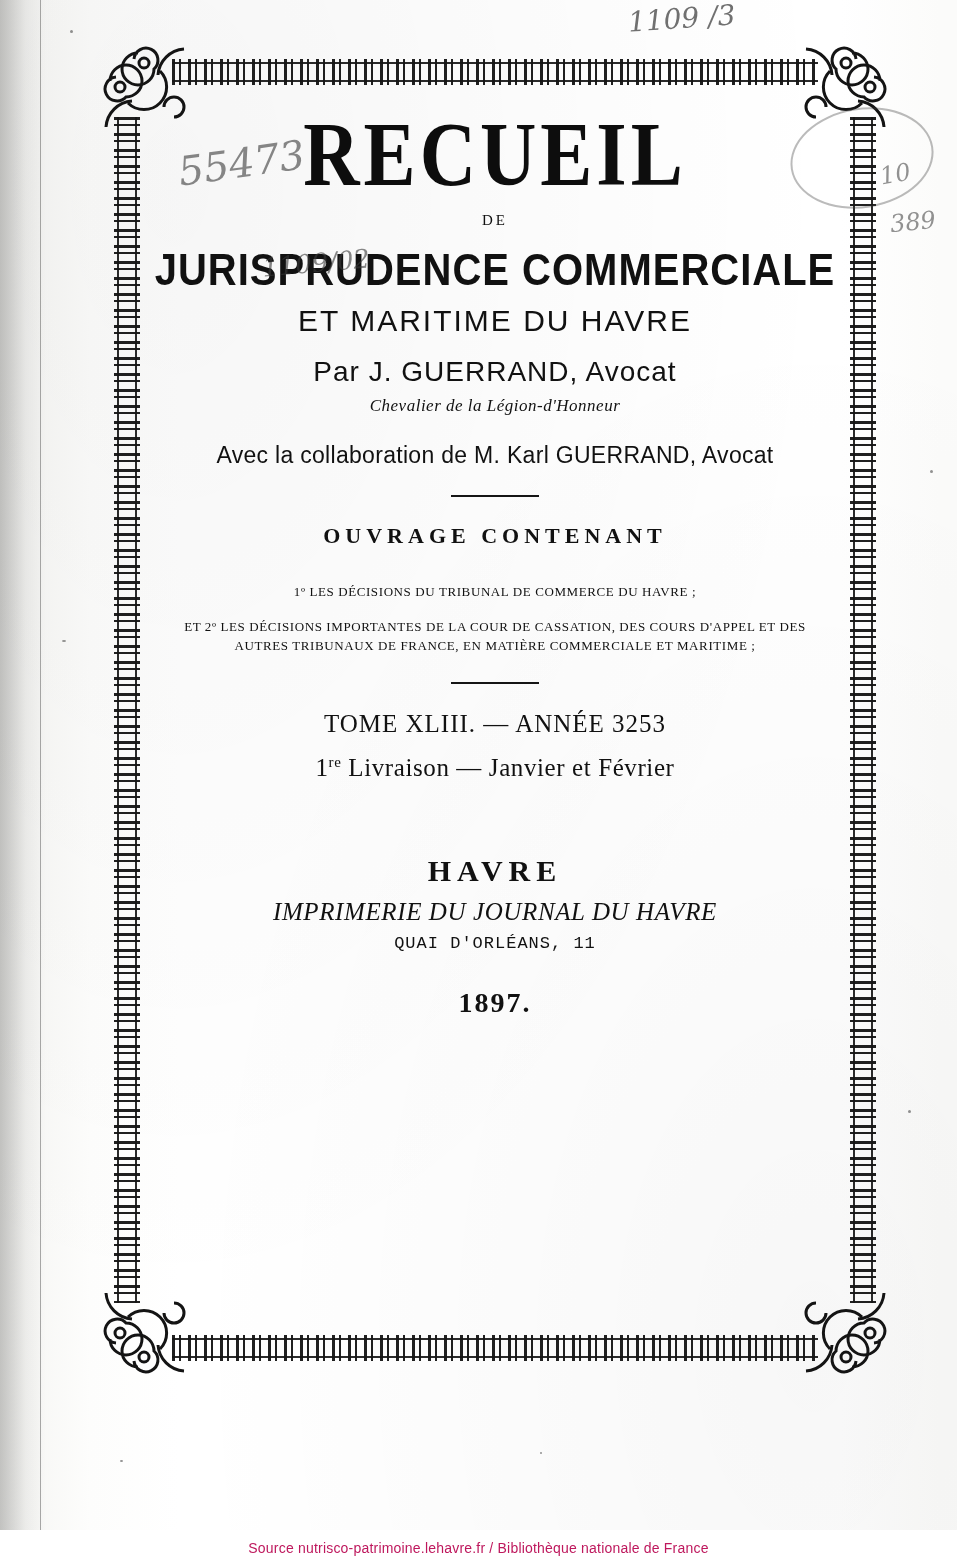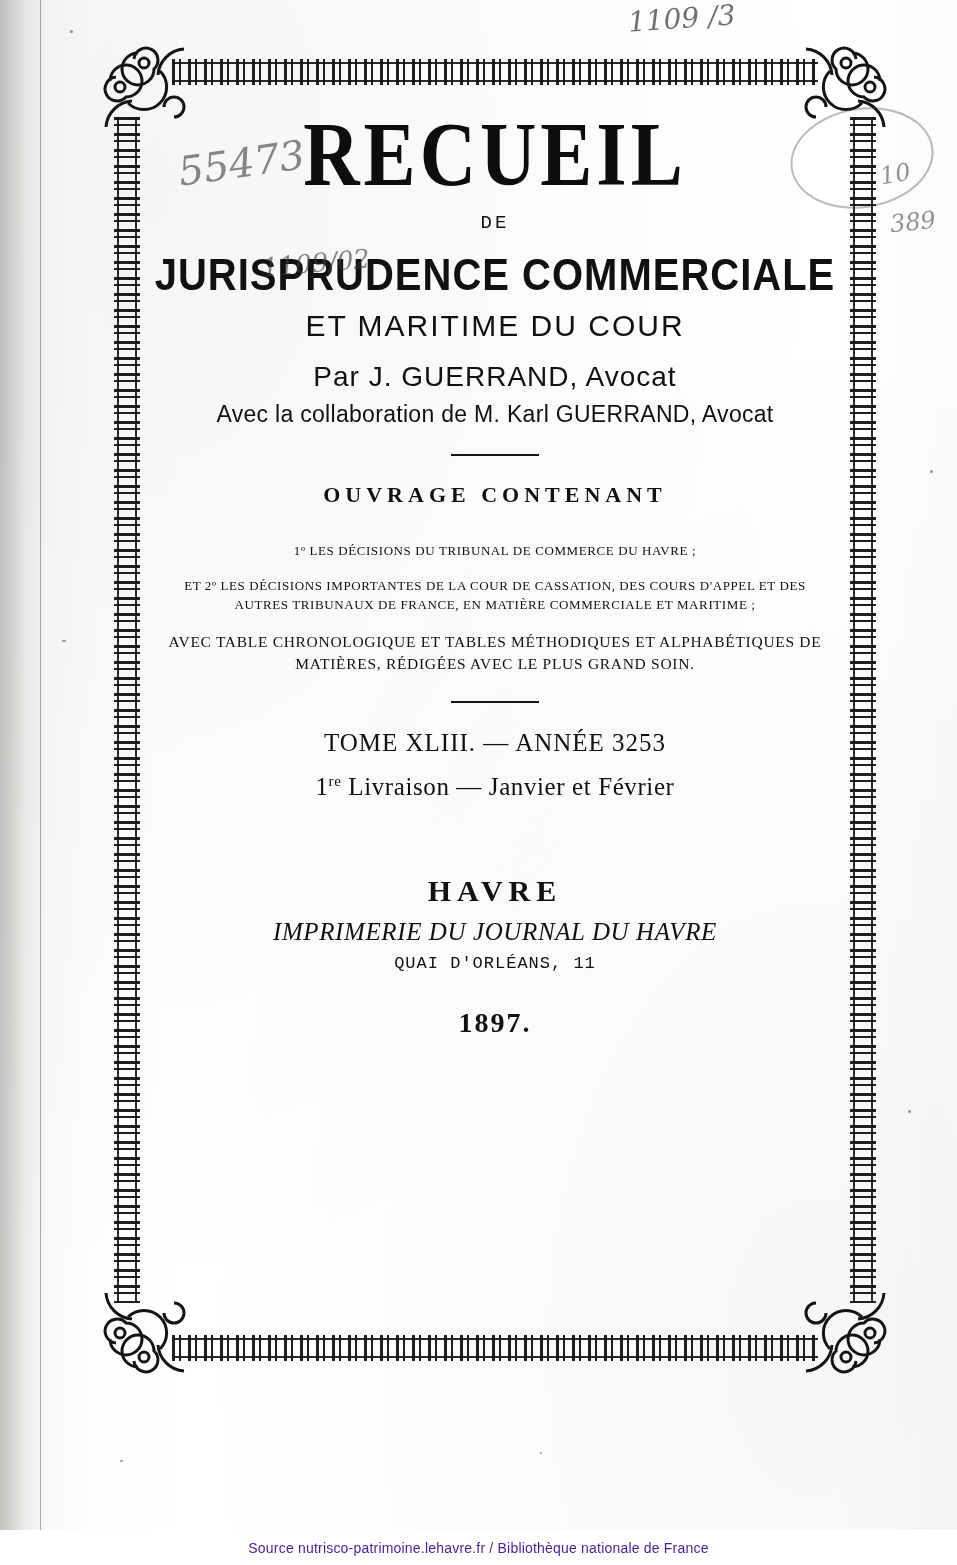--- a/index.html
+++ b/index.html
@@ -107,24 +107,24 @@
     font-weight: bold;
     font-size: 78px;
     letter-spacing: 4px;
     line-height: 1.0;
     margin: 0 0 14px 0;
     color: #0d0d0d;
     transform: scaleY(1.18);
     transform-origin: center top;
   }
   #title-de {
-    font-size: 19px;
+    font-size: 15px;
     letter-spacing: 3px;
     margin: 26px 0 16px 0;
-    font-family: Liberation Mono, monospace;
+    font-family: Liberation Serif, serif;
   }
   #title-sub1 {
     font-family: "Liberation Sans", sans-serif;
     font-weight: bold;
     font-size: 40px;
     letter-spacing: 1px;
     margin: 0 0 12px 0;
     transform: scaleY(1.12);
     transform-origin: center top;
   }
@@ -290,21 +290,21 @@
     width: 957px;
     height: 35px;
     background: #ffffff;
     display: flex;
     align-items: center;
     justify-content: center;
   }
   #source-text {
     font-family: "Liberation Sans", sans-serif;
     font-size: 14px;
-    color: #4c1d95;
+    color: #be185d;
     letter-spacing: 0.2px;
   }
 </style>
 </head>
 <body>
 
 <div id="scan-page">
 
   <div id="left-gutter"></div>
   <div id="gutter-line"></div>
@@ -362,30 +362,30 @@
         <circle cx="46" cy="22" r="5"></circle>
         <path d="M66 66 a10 10 0 1 1 10 10"></path>
       </g>
     </svg>
   </div>
 
   <div id="content">
     <div id="title-main">RECUEIL</div>
     <div id="title-de">DE</div>
     <div id="title-sub1">JURISPRUDENCE COMMERCIALE</div>
-    <div id="title-sub2">ET MARITIME DU COUR</div>
+    <div id="title-sub2">ET MARITIME DU HAVRE</div>
     <div id="author-line">Par J. GUERRAND, Avocat</div>
+    <div id="author-honor">Chevalier de la Légion-d'Honneur</div>
     <div id="collab-line">Avec la collaboration de M. Karl GUERRAND, Avocat</div>
 
     <div class="rule-short"></div>
 
     <div id="contents-head">OUVRAGE CONTENANT</div>
     <div class="contents-para">1º LES DÉCISIONS DU TRIBUNAL DE COMMERCE DU HAVRE ;</div>
     <div class="contents-para">ET 2º LES DÉCISIONS IMPORTANTES DE LA COUR DE CASSATION, DES COURS D'APPEL ET DES AUTRES TRIBUNAUX DE FRANCE, EN MATIÈRE COMMERCIALE ET MARITIME ;</div>
-    <div class="contents-para small">AVEC TABLE CHRONOLOGIQUE ET TABLES MÉTHODIQUES ET ALPHABÉTIQUES DE MATIÈRES, RÉDIGÉES AVEC LE PLUS GRAND SOIN.</div>
 
     <div class="rule-short"></div>
 
     <div id="tome-line">TOME XLIII. — ANNÉE 3253</div>
     <div id="livraison-line"><span>1</span><sup>re</sup><span> Livraison — Janvier et Février</span></div>
 
     <div id="imprint-city">HAVRE</div>
     <div id="imprint-name">IMPRIMERIE DU JOURNAL DU HAVRE</div>
     <div id="imprint-address">QUAI D'ORLÉANS, 11</div>
     <div id="imprint-year">1897.</div>

